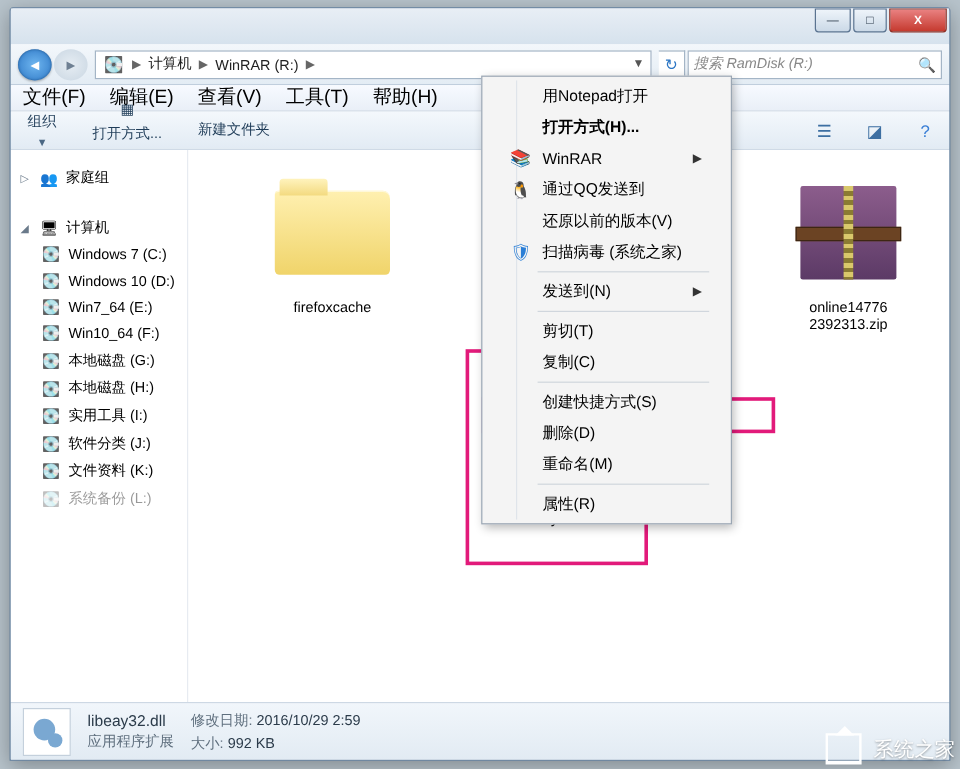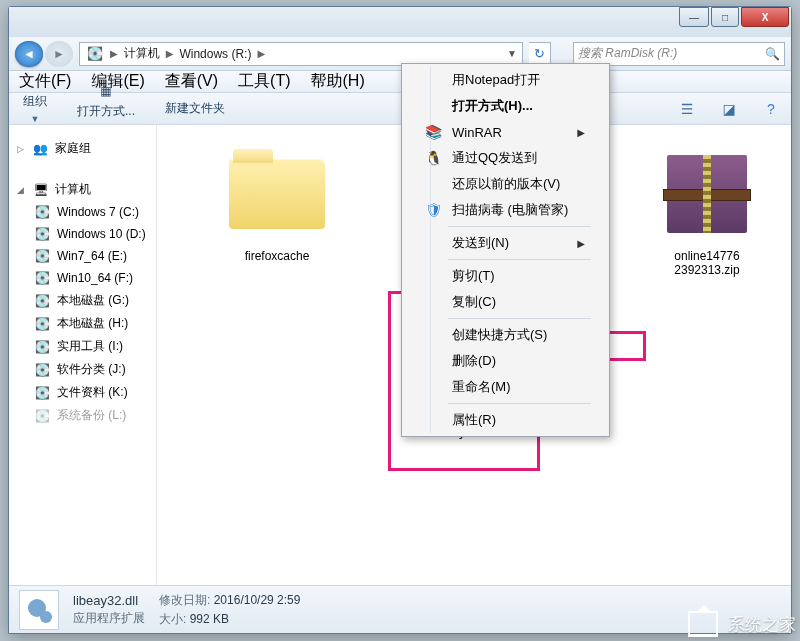--- a/index.html
+++ b/index.html
@@ -15,21 +15,21 @@
 .navbar { height: 34px; background: linear-gradient(#f3f7fb,#e3ecf4); display:flex; align-items:center; padding: 0 6px; gap:2px; border-bottom:1px solid #c0cedd; }
 .navbtn { width:28px; height:26px; border-radius:50%; display:flex; align-items:center; justify-content:center; font-size:12px; }
 .navbtn.back { background: radial-gradient(#6fb6f0,#2c76c4); color:#fff; box-shadow: inset 0 0 2px #1a4e86, 0 1px 2px rgba(0,0,0,.3); }
 .navbtn.fwd { background: radial-gradient(#e6edf3,#c9d6e2); color:#6f8093; }
 .breadcrumb { flex:1; height:24px; background:#fff; border:1px solid #a4b5c6; margin: 0 4px; display:flex; align-items:center; font-size:12px; color:#222; padding:0 2px; }
 .bc-icon { width:18px; height:18px; margin:0 4px; display:inline-flex; align-items:center; justify-content:center; font-size:13px;}
 .bc-part { padding: 0 4px; }
 .bc-sep { color:#666; padding:0 2px; font-size:10px; }
 .bc-dd { width:16px; text-align:center; color:#555; font-size:10px; }
 .refresh { width:22px; height:24px; border:1px solid #a4b5c6; border-left:none; background:#fff; display:flex; align-items:center; justify-content:center; color:#2c76c4; font-size:13px; }
-.searchbox { width:212px; height:24px; background:#fff; border:1px solid #a4b5c6; margin-left:20px; display:flex; align-items:center; padding:0 4px; color:#888; font-size:12px; font-style:italic; position:relative; }
+.searchbox { width:212px; height:24px; background:#fff; border:1px solid #a4b5c6; margin-left:0; display:flex; align-items:center; padding:0 4px; color:#888; font-size:12px; font-style:italic; position:relative; }
 .searchbox .sicon{ position:absolute; right:4px; color:#5b7fa6; font-style:normal; }
 
 .menubar { height:22px; background: linear-gradient(#f7faff,#e9eff7); border-bottom:1px solid #c9d5e2; display:flex; align-items:center; padding:0 6px; gap:12px; font-size:16px; }
 .menuitem { padding:2px 4px; }
 
 .toolbar { height:32px; background: linear-gradient(#f4f8fc,#e2ebf4); border-bottom:1px solid #cfdae6; display:flex; align-items:center; padding:0 8px; gap:18px; font-size:12px; color:#1f3c58; }
 .tb-btn { display:flex; align-items:center; gap:4px; padding:3px 6px;flex-direction:column; }
 .tb-btn .dd{ font-size:9px; color:#4b6884; }
 .tb-spacer { flex:1; }
 .tb-icon { width:24px; height:22px; display:flex; align-items:center; justify-content:center; color:#3d6fa2; font-size:14px; }
@@ -94,21 +94,21 @@
   </div>
 
   <div class="navbar">
     <div class="navbtn back">◄</div>
     <div class="navbtn fwd">►</div>
     <div class="breadcrumb">
       <span class="bc-icon">💽</span>
       <span class="bc-sep">▶</span>
       <span class="bc-part">计算机</span>
       <span class="bc-sep">▶</span>
-      <span class="bc-part">Windows (R:)</span>
+      <span class="bc-part">WinRAR (R:)</span>
       <span class="bc-sep">▶</span>
       <span style="flex:1"></span>
       <span class="bc-dd">▼</span>
     </div>
     <div class="refresh">↻</div>
     <div class="searchbox">
       <span>搜索 RamDisk (R:)</span>
       <span class="sicon">🔍</span>
     </div>
   </div>
@@ -268,21 +268,21 @@
       </div>
     <div class="cm-item">
         <span class="cicon">🐧</span>
         <span>通过QQ发送到</span>
       </div>
     <div class="cm-item">
         <span>还原以前的版本(V)</span>
       </div>
     <div class="cm-item">
         <span class="cicon" style="color:#2a7ed6;">🛡</span>
-        <span>扫描病毒 (电脑管家)</span>
+        <span>扫描病毒 (系统之家)</span>
       </div>
     <div class="cm-sep"></div>
     <div class="cm-item">
         <span>发送到(N)</span>
         <span class="sub">▶</span>
       </div>
     <div class="cm-sep"></div>
     <div class="cm-item">
         <span>剪切(T)</span>
       </div>

